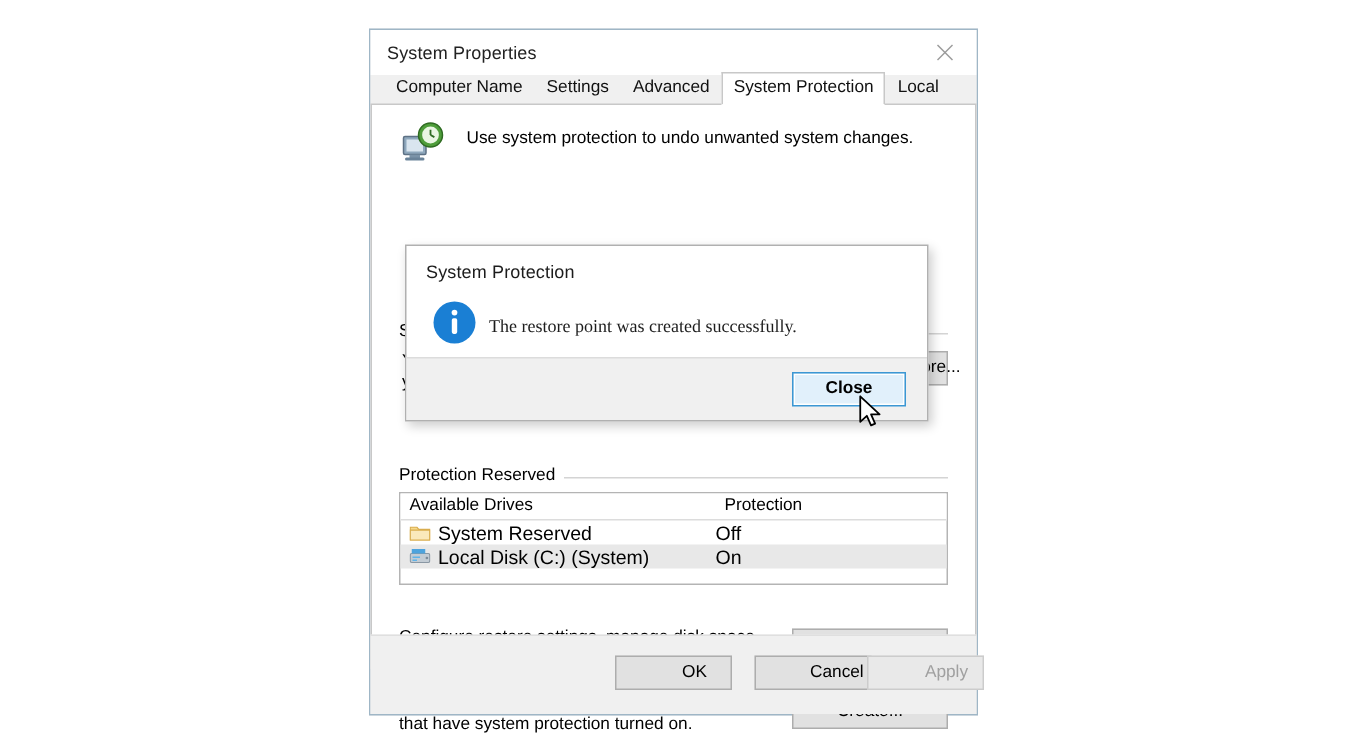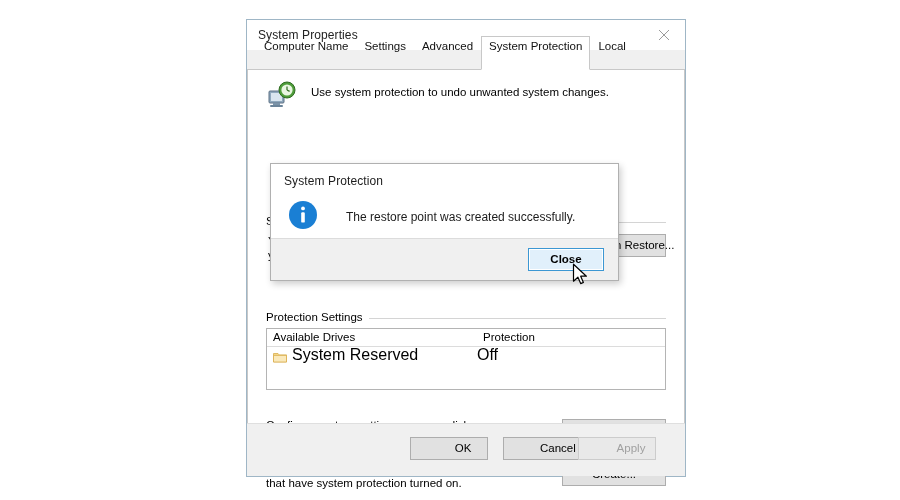--- a/index.html
+++ b/index.html
@@ -14,21 +14,21 @@
     overflow: hidden;
     font-family: "Liberation Sans", sans-serif;
     -webkit-font-smoothing: antialiased;
   }
 
   
   .window {
     position: absolute;
     left: 246px;
     top: 19px;
-    width: 440px;
+    width: 406px;
     height: 458px;
     background: #f0f0f0;
     border: 1px solid #9fb6c6;
     box-sizing: border-box;
     box-shadow: 0 0 0 0 rgba(0,0,0,0);
   }
   .titlebar {
     height: 30px;
     background: #ffffff;
     position: relative;
@@ -60,21 +60,21 @@
     position: relative;
     padding-left: 9px;
     box-sizing: border-box;
     display: flex;
     align-items: flex-end;
     border-bottom: 1px solid #c8c8c8;
   }
   .tab {
     font-size: 11.5px;
     color: #111111;
-    padding: 2px 7px 16px 7px;
+    padding: 2px 7px 4px 7px;
     line-height: 13px;
     border: 1px solid transparent;
     border-bottom: none;
     background: transparent;
     position: relative;
     white-space: nowrap;
     margin-top: 28px;
   }
   .tab.active {
     background: #ffffff;
@@ -182,21 +182,21 @@
     color: #000;
     padding-left: 6px;
     line-height: 17px;
   }
   .col-drive { width: 204px; }
   .col-prot { flex: 1; }
   .row {
     display: flex;
     align-items: center;
     height: 16px;
-    font-size: 16px;
+    font-size: 13px;
     color: #000;
   }
   .row.selected { background: #e8e8e8; }
   .row .cell-drive { width: 204px; display: flex; align-items: center; padding-left: 6px; box-sizing: border-box; }
   .row .cell-prot { flex: 1; padding-left: 6px; box-sizing: border-box; }
   .row-icon { width: 14px; height: 13px; margin-right: 5px; flex: none; }
 
   
   .optrow { position: absolute; left: 18px; right: 18px; }
   #row-configure { top: 348px; }
@@ -254,21 +254,22 @@
   .modal-body {
     display: flex;
     align-items: center;
     padding: 10px 0 0 17px;
     height: 48px;
     box-sizing: border-box;
   }
   .modal-msg {
     font-size: 12px;
     color: #1c1c1c;
-    margin-left: 28px;
+    margin-left: 8px;
+    font-family: Liberation Serif, serif;
   }
   .modal-footer {
     position: absolute;
     left: 0; right: 0; bottom: 0;
     height: 41px;
     background: #f0f0f0;
     border-top: 1px solid #dcdcdc;
     font-weight: bold;
   }
   #btn-close-dialog {
@@ -340,41 +341,56 @@
 
       <div class="group" id="group-system-restore">
         <div class="group-line"></div>
         <div class="group-label">System Restore</div>
         <div class="restore-desc">You can undo system changes by reverting your computer to a previous restore point.</div>
         <div class="btn" id="btn-system-restore">System Restore...</div>
       </div>
 
       <div class="group" id="group-protection-settings">
         <div class="group-line"></div>
-        <div class="group-label">Protection Settings</div>
+        <div class="group-label">Protection Reserved</div>
 
         <div class="listbox">
           <div class="list-head">
             <div class="col-drive">Available Drives</div>
             <div class="col-prot">Protection</div>
           </div>
 
           <div class="row">
             <div class="cell-drive">
               <span class="row-icon">
                 <svg width="14" height="12" viewBox="0 0 14 12">
                   <path d="M0.5 2.5h4.5l1.2 1.4H13.5v7H0.5z" fill="#f7d98a" stroke="#d9ad4e" stroke-width="0.8"></path>
                   <path d="M0.5 4.4h13v6.6H0.5z" fill="#fae9bb" stroke="#d9ad4e" stroke-width="0.8"></path>
                 </svg>
               </span>
               <span>System Reserved</span>
             </div>
             <div class="cell-prot">Off</div>
           </div>
 
+          <div class="row selected">
+            <div class="cell-drive">
+              <span class="row-icon">
+                <svg width="14" height="12" viewBox="0 0 14 12">
+                  <rect x="0.5" y="4" width="13" height="6" rx="1" fill="#c3ccd4" stroke="#8a97a3" stroke-width="0.8"></rect>
+                  <rect x="1.5" y="1" width="9" height="3" fill="#4da3dd"></rect>
+                  <rect x="2" y="6" width="5" height="1" fill="#5fb3e8"></rect>
+                  <rect x="2" y="8" width="3" height="1" fill="#5fb3e8"></rect>
+                  <circle cx="11.6" cy="7" r="0.9" fill="#7d8b98"></circle>
+                </svg>
+              </span>
+              <span>Local Disk (C:) (System)</span>
+            </div>
+            <div class="cell-prot">On</div>
+          </div>
         </div>
       </div>
 
       <div class="optrow" id="row-configure">
         <div class="desc">Configure restore settings, manage disk space, and delete restore points.</div>
         <div class="btn">Configure...</div>
       </div>
 
       <div class="optrow" id="row-create">
         <div class="desc">Create a restore point right now for the drives that have system protection turned on.</div>

